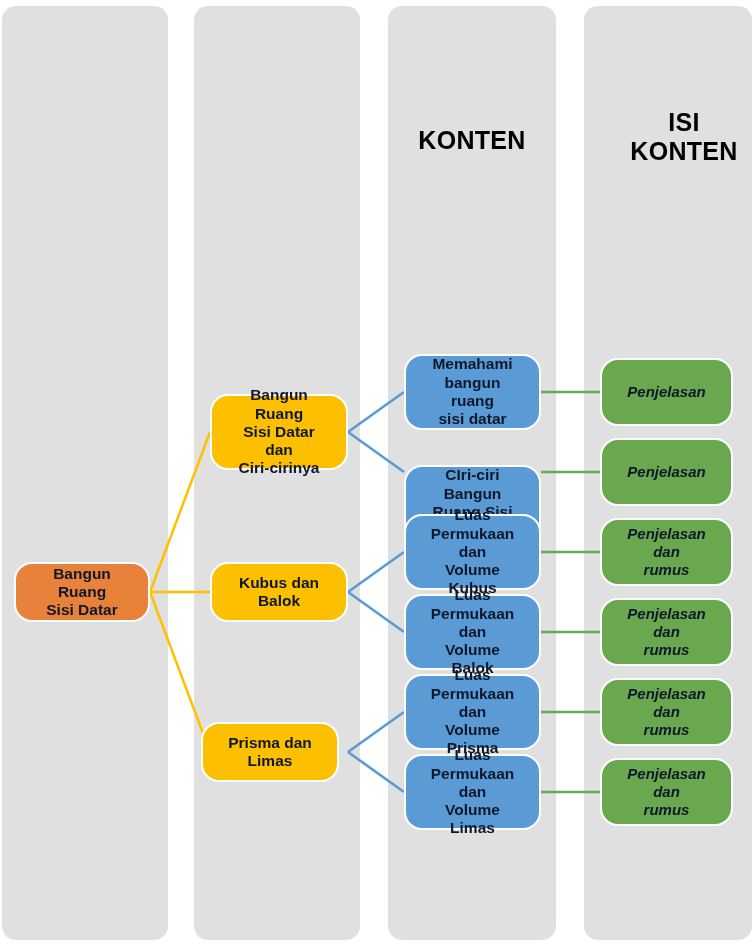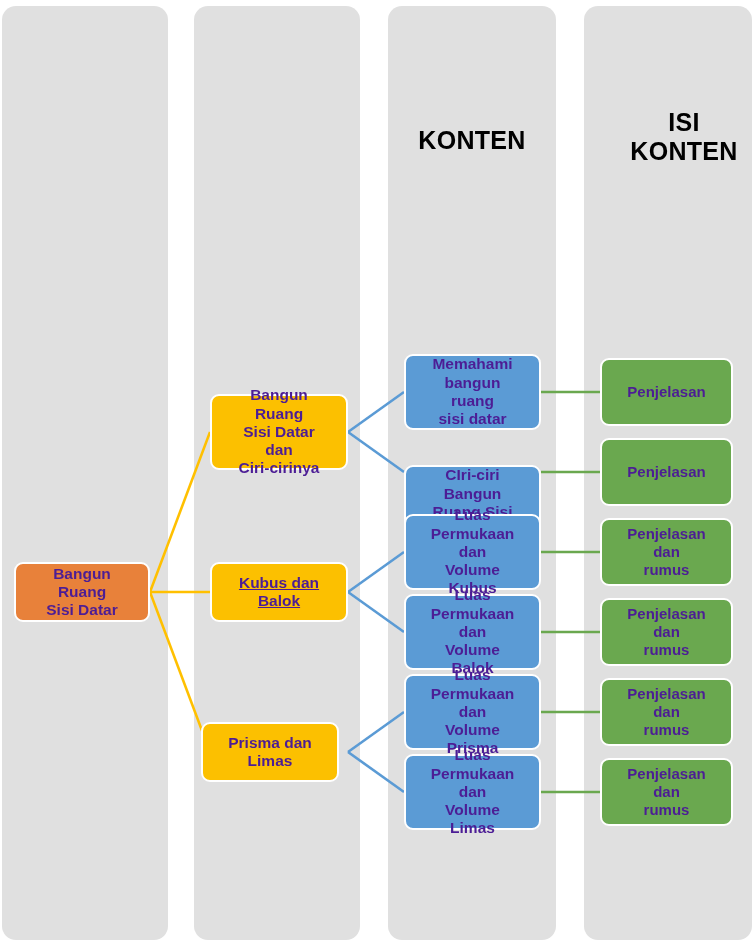--- a/index.html
+++ b/index.html
@@ -49,22 +49,22 @@
 
   
   .node {
     position: absolute;
     box-sizing: border-box;
     display: flex;
     align-items: center;
     justify-content: center;
     text-align: center;
     font-weight: bold;
-    color: #4c1d95;
-    border-radius: 9px;
+    color: #0f172a;
+    border-radius: 18px;
     border: 2px solid #ffffff;
     line-height: 1.18;
     padding: 2px 22px;
     white-space: pre-line;
   }
   .node-root {
     background: #e8813a;
     border-color: #ffffff;
     font-size: 15.5px;
   }
@@ -72,20 +72,21 @@
     background: #fcc000;
     font-size: 15.5px;
   }
   .node-content {
     background: #5b9bd5;
     font-size: 15.5px;
   }
   .node-isi {
     background: #6aa84f;
     font-size: 15px;
+    font-style: italic;
   }
 </style>
 </head>
 <body>
 
 <div id="diagram">
 
   <div class="column-panel" style="left:2px; top:6px; width:166px; height:934px;"></div>
   <div class="column-panel" style="left:194px; top:6px; width:166px; height:934px;"></div>
   <div class="column-panel" style="left:388px; top:6px; width:168px; height:934px;"></div>
@@ -121,21 +122,21 @@
       <line x1="541" y1="792" x2="600" y2="792"></line>
     </g>
   </svg>
 
   <div class="node node-root" style="left:14px; top:562px; width:136px; height:60px;">Bangun Ruang
 Sisi Datar</div>
 
   <div class="node node-module" style="left:210px; top:394px; width:138px; height:76px;">Bangun Ruang
 Sisi Datar dan
 Ciri-cirinya</div>
-  <div class="node node-module" style="left:210px; top:562px; width:138px; height:60px;text-decoration:underline;">Kubus dan
+  <div class="node node-module" style="left:210px; top:562px; width:138px; height:60px;">Kubus dan
 Balok</div>
   <div class="node node-module" style="left:201px; top:722px; width:138px; height:60px;">Prisma dan
 Limas</div>
 
   <div class="node node-content" style="left:404px; top:354px; width:137px; height:76px;">Memahami
 bangun ruang
 sisi datar</div>
   <div class="node node-content" style="left:404px; top:434px; width:137px; height:76px;margin-top:31px;">CIri-ciri Bangun
 Ruang Sisi
 Datar</div>

